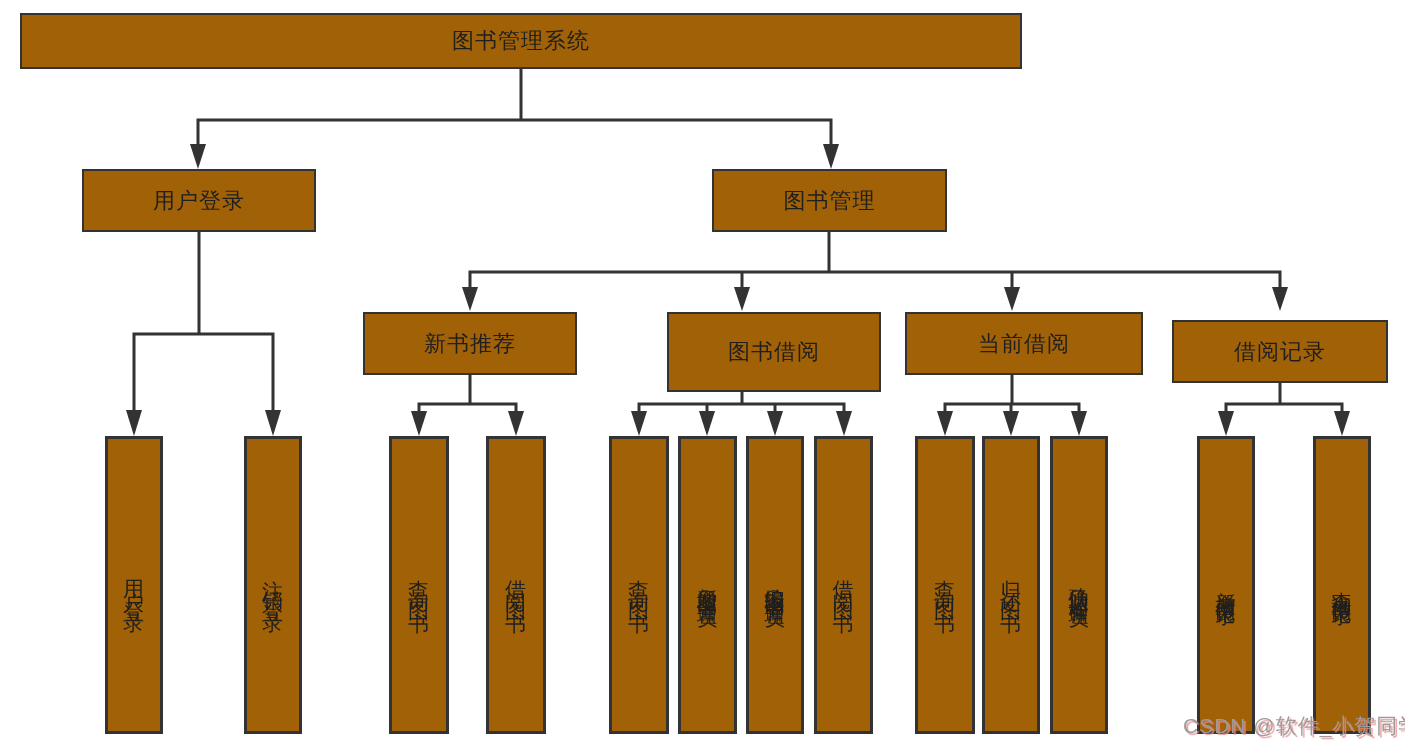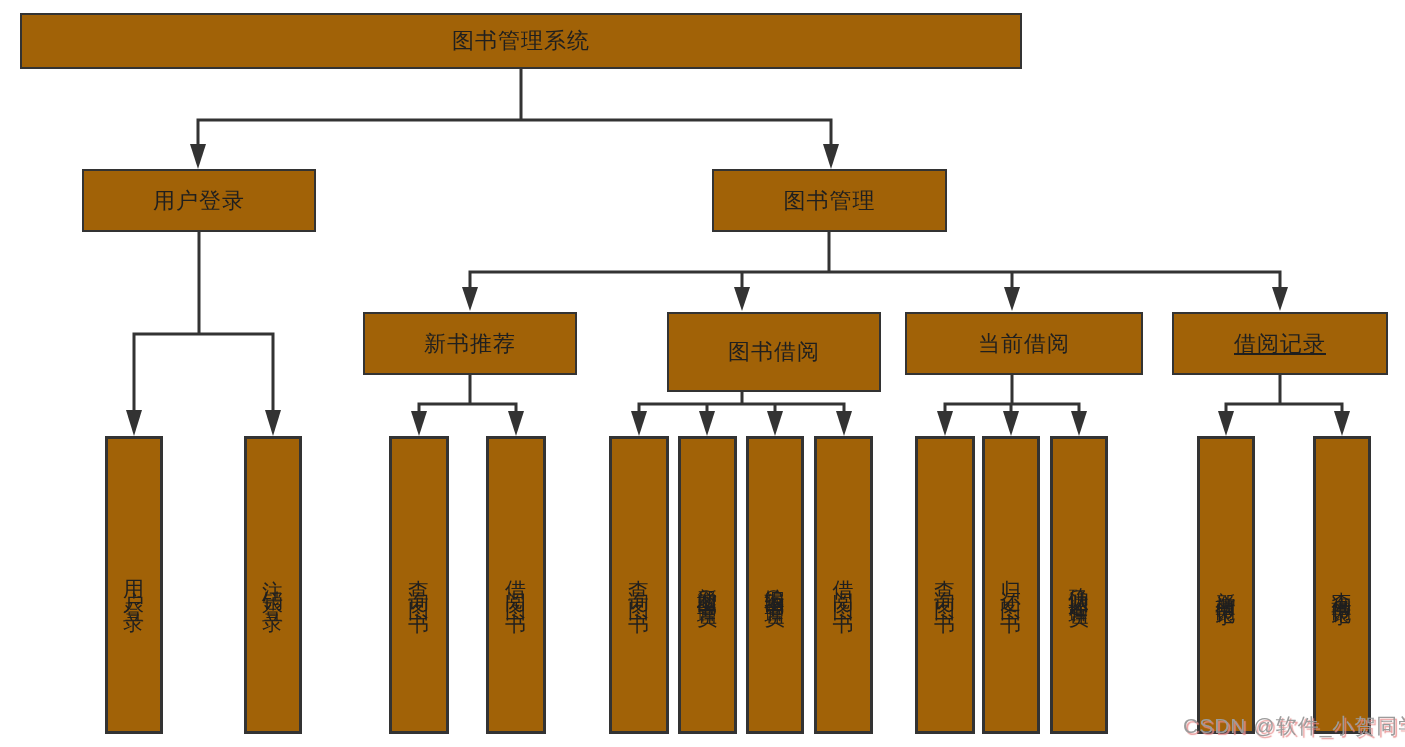--- a/index.html
+++ b/index.html
@@ -99,21 +99,21 @@
   </svg>
 
   <div class="node" style="left:20px; top:13px; width:1002px; height:56px;">图书管理系统</div>
 
   <div class="node" style="left:82px; top:169px; width:234px; height:63px;">用户登录</div>
   <div class="node" style="left:363px; top:312px; width:214px; height:63px;">新书推荐</div>
 
   <div class="node" style="left:712px; top:169px; width:235px; height:63px;">图书管理</div>
   <div class="node" style="left:635px; top:312px; width:214px; height:80px;margin-left:32px;">图书借阅</div>
   <div class="node" style="left:905px; top:312px; width:238px; height:63px;">当前借阅</div>
-  <div class="node" style="left:1172px; top:312px; width:216px; height:63px;text-decoration:underline;">借阅记录</div>
+  <div class="node" style="left:1172px; top:320px; width:216px; height:63px;">借阅记录</div>
 
   <div class="node leaf" style="left:105px; top:436px; width:58px; height:298px;">
     <span>用户登录</span>
   </div>
   <div class="node leaf" style="left:244px; top:436px; width:58px; height:298px;">
     <span>注销登录</span>
   </div>
 
   <div class="node leaf" style="left:389px; top:436px; width:60px; height:298px;">
     <span>查询图书</span>

